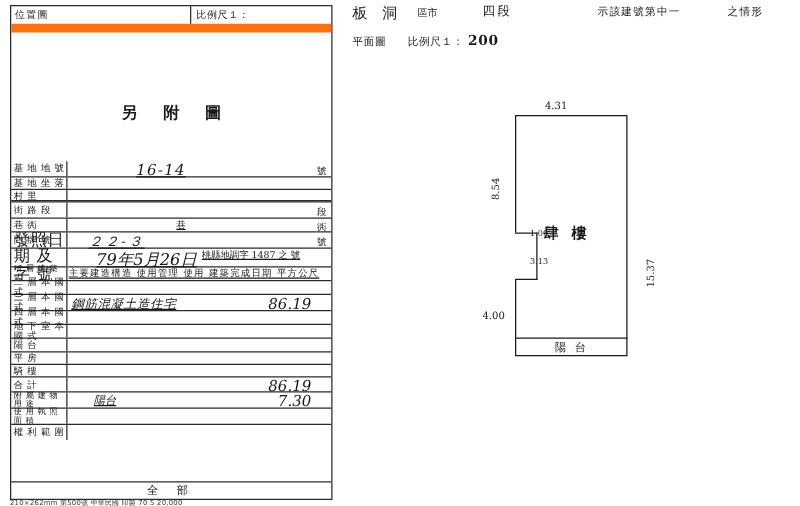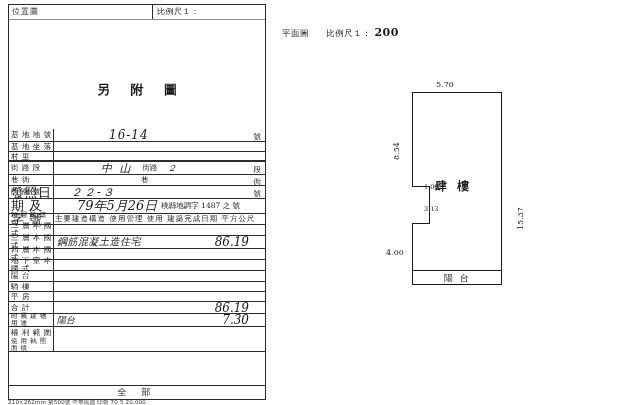--- a/index.html
+++ b/index.html
@@ -13,21 +13,21 @@
   }
   .doc{position:absolute;inset:0;}
 
   
   .left-form{
     position:absolute;left:8px;top:4px;width:258px;height:396px;
     border:1px solid #2b2b2b;
     box-sizing:border-box;
   }
   .lf-head{
-    position:relative;height:14px;border-bottom:1px solid #f97316;
+    position:relative;height:14px;border-bottom:7px solid #f97316;
   }
   .lf-head .t1{position:absolute;left:3px;top:1px;font-size:8px;letter-spacing:1px;}
   .lf-head .t2{position:absolute;left:148px;top:1px;font-size:8px;letter-spacing:0.5px;}
   .lf-head .vline{position:absolute;left:143px;top:0;width:1px;height:14px;background:#2b2b2b;}
 
   .sketch-box{
     position:absolute;left:0;top:14px;width:100%;height:142px;
     border-bottom:1px solid #2b2b2b;box-sizing:border-box;
   }
   .sketch-label{
@@ -44,22 +44,23 @@
   }
   .lbl{
     position:absolute;left:0;top:0;width:44px;height:100%;
     font-size:7.5px;line-height:1.05;
     display:flex;align-items:center;justify-content:flex-start;
     padding-left:2px;box-sizing:border-box;letter-spacing:0.5px;
   }
   .sep{position:absolute;left:44px;top:0;width:1px;height:100%;background:#2b2b2b;}
   .val{
     position:absolute;left:46px;top:0;right:2px;height:100%;
-    display:flex;align-items:center;
+    display:flex;
     font-family:"DejaVu Serif", serif;
+    text-decoration:underline;
   }
   .hand{
     font-family:"DejaVu Serif", serif;
     color:#15171a;
     font-style:italic;
   }
   .r-h13{height:13px;}
   .r-h12{height:12px;}
   .r-h11{height:11px;}
   .r-h10{height:10px;}
@@ -172,25 +173,20 @@
         <div class="lbl">村 里</div>
         <div class="sep"></div>
         <div class="val">
             <span class="hand sm"></span>
           </div>
       </div>
 
       <div class="row r-h13">
         <div class="lbl">街 路 段</div>
         <div class="sep"></div>
-        <div class="val">
-          <span class="hand mid" style="margin-left:46px">中 山</span>
-          <span class="xs" style="margin-left:10px">街路</span>
-          <span class="hand sm" style="margin-left:10px">２</span>
-        </div>
         <span class="right-unit" style="top:3px">段</span>
       </div>
 
       <div class="row r-h11">
         <div class="lbl">巷 衖</div>
         <div class="sep"></div>
         <div class="val">
             <span class="xs" style="margin-left:86px">巷</span>
           </div>
         <span class="right-unit" style="top:2px">衖</span>
@@ -258,94 +254,101 @@
 
       <div class="row r-h11">
         <div class="lbl">陽 台</div>
         <div class="sep"></div>
         <div class="val">
             <span class="hand sm"></span>
           </div>
       </div>
 
       <div class="row r-h10">
+        <div class="lbl">平 房</div>
+        <div class="sep"></div>
+        <div class="val">
+            <span class="hand sm"></span>
+          </div>
+      </div>
+
+      <div class="row r-h10">
         <div class="lbl">騎 樓</div>
-        <div class="sep"></div>
-        <div class="val">
-            <span class="hand sm"></span>
-          </div>
-      </div>
-
-      <div class="row r-h10">
-        <div class="lbl">平 房</div>
         <div class="sep"></div>
         <div class="val">
             <span class="hand sm"></span>
           </div>
       </div>
 
       <div class="row r-h12">
         <div class="lbl">合 計</div>
         <div class="sep"></div>
         <div class="val">
             <span class="hand" style="font-size:12px;position:absolute;right:14px">86.19</span>
           </div>
       </div>
 
       <div class="row r-h13">
         <div class="lbl" style="font-size:6.5px">附 屬 建 物 用 途</div>
         <div class="sep"></div>
         <div class="val">
-          <span class="hand sm" style="margin-left:2px">陽台</span>
+          <span class="hand sm" style="margin-left:20px">陽台</span>
           <span class="hand" style="font-size:12px;position:absolute;right:14px">7.30</span>
         </div>
       </div>
 
+      <div class="row r-h13">
+        <div class="lbl" style="font-size:6.5px">使 用 執 照 面 積</div>
+        <div class="sep"></div>
+        <div class="val">
+            <span class="hand sm"></span>
+          </div>
+      </div>
+
       <div class="row r-h12" style="border-bottom:none">
         <div class="lbl">權 利 範 圍</div>
-        <div class="sep"></div>
-        <div class="val">
-            <span class="hand sm"></span>
-          </div>
-      </div>
-
-      <div class="row r-h13">
-        <div class="lbl" style="font-size:6.5px">使 用 執 照 面 積</div>
         <div class="sep"></div>
         <div class="val">
             <span class="hand sm"></span>
           </div>
       </div>
 
     </div>
 
     <div class="footer-row">
       <div class="all">全 部</div>
     </div>
   </div>
 
   <div class="under-note">210×262mm  第500號 中華民國  印製      70  5  20,000</div>
 
   <div class="stamp"></div>
 
+  <div class="right-top">
+    <span class="rt-text" style="left:0px;top:2px;font-size:12px;letter-spacing:4px">板 洞</span>
+    <span class="rt-text" style="left:52px;top:5px;font-size:8px">區市</span>
+    <span class="rt-text" style="left:104px;top:2px;font-size:10px;letter-spacing:2px">四段</span>
+    <span class="rt-text" style="left:196px;top:4px;font-size:8.5px;letter-spacing:1px">示該建號第中一</span>
+    <span class="rt-text" style="left:300px;top:4px;font-size:8.5px;letter-spacing:1px">之情形</span>
+  </div>
 
   <div class="scale-line">
     <span class="lbl2">平面圖</span>
     <span>比例尺１：</span>
     <span class="scale-num">200</span>
   </div>
 
   <div class="plan"></div>
   <div class="plan-notch-mask"></div>
   <div class="plan-notch"></div>
   <div class="balcony"></div>
 
   <div class="bldg-label">肆 樓</div>
   <div class="balcony-label">陽 台</div>
 
-  <div class="dim" style="left:436px;top:80px">5.70</div>
+  <div class="dim" style="left:436px;top:80px">4.31</div>
   <div class="dim rot" style="left:392px;top:160px">8.54</div>
   <div class="dim" style="left:386px;top:248px">4.00</div>
   <div class="dim rot" style="left:516px;top:230px">15.37</div>
   <div class="dim" style="left:424px;top:183px;font-size:6.5px">1.00</div>
   <div class="dim" style="left:424px;top:205px;font-size:6.5px">3.13</div>
 
 </div>
 
 </body></html>

